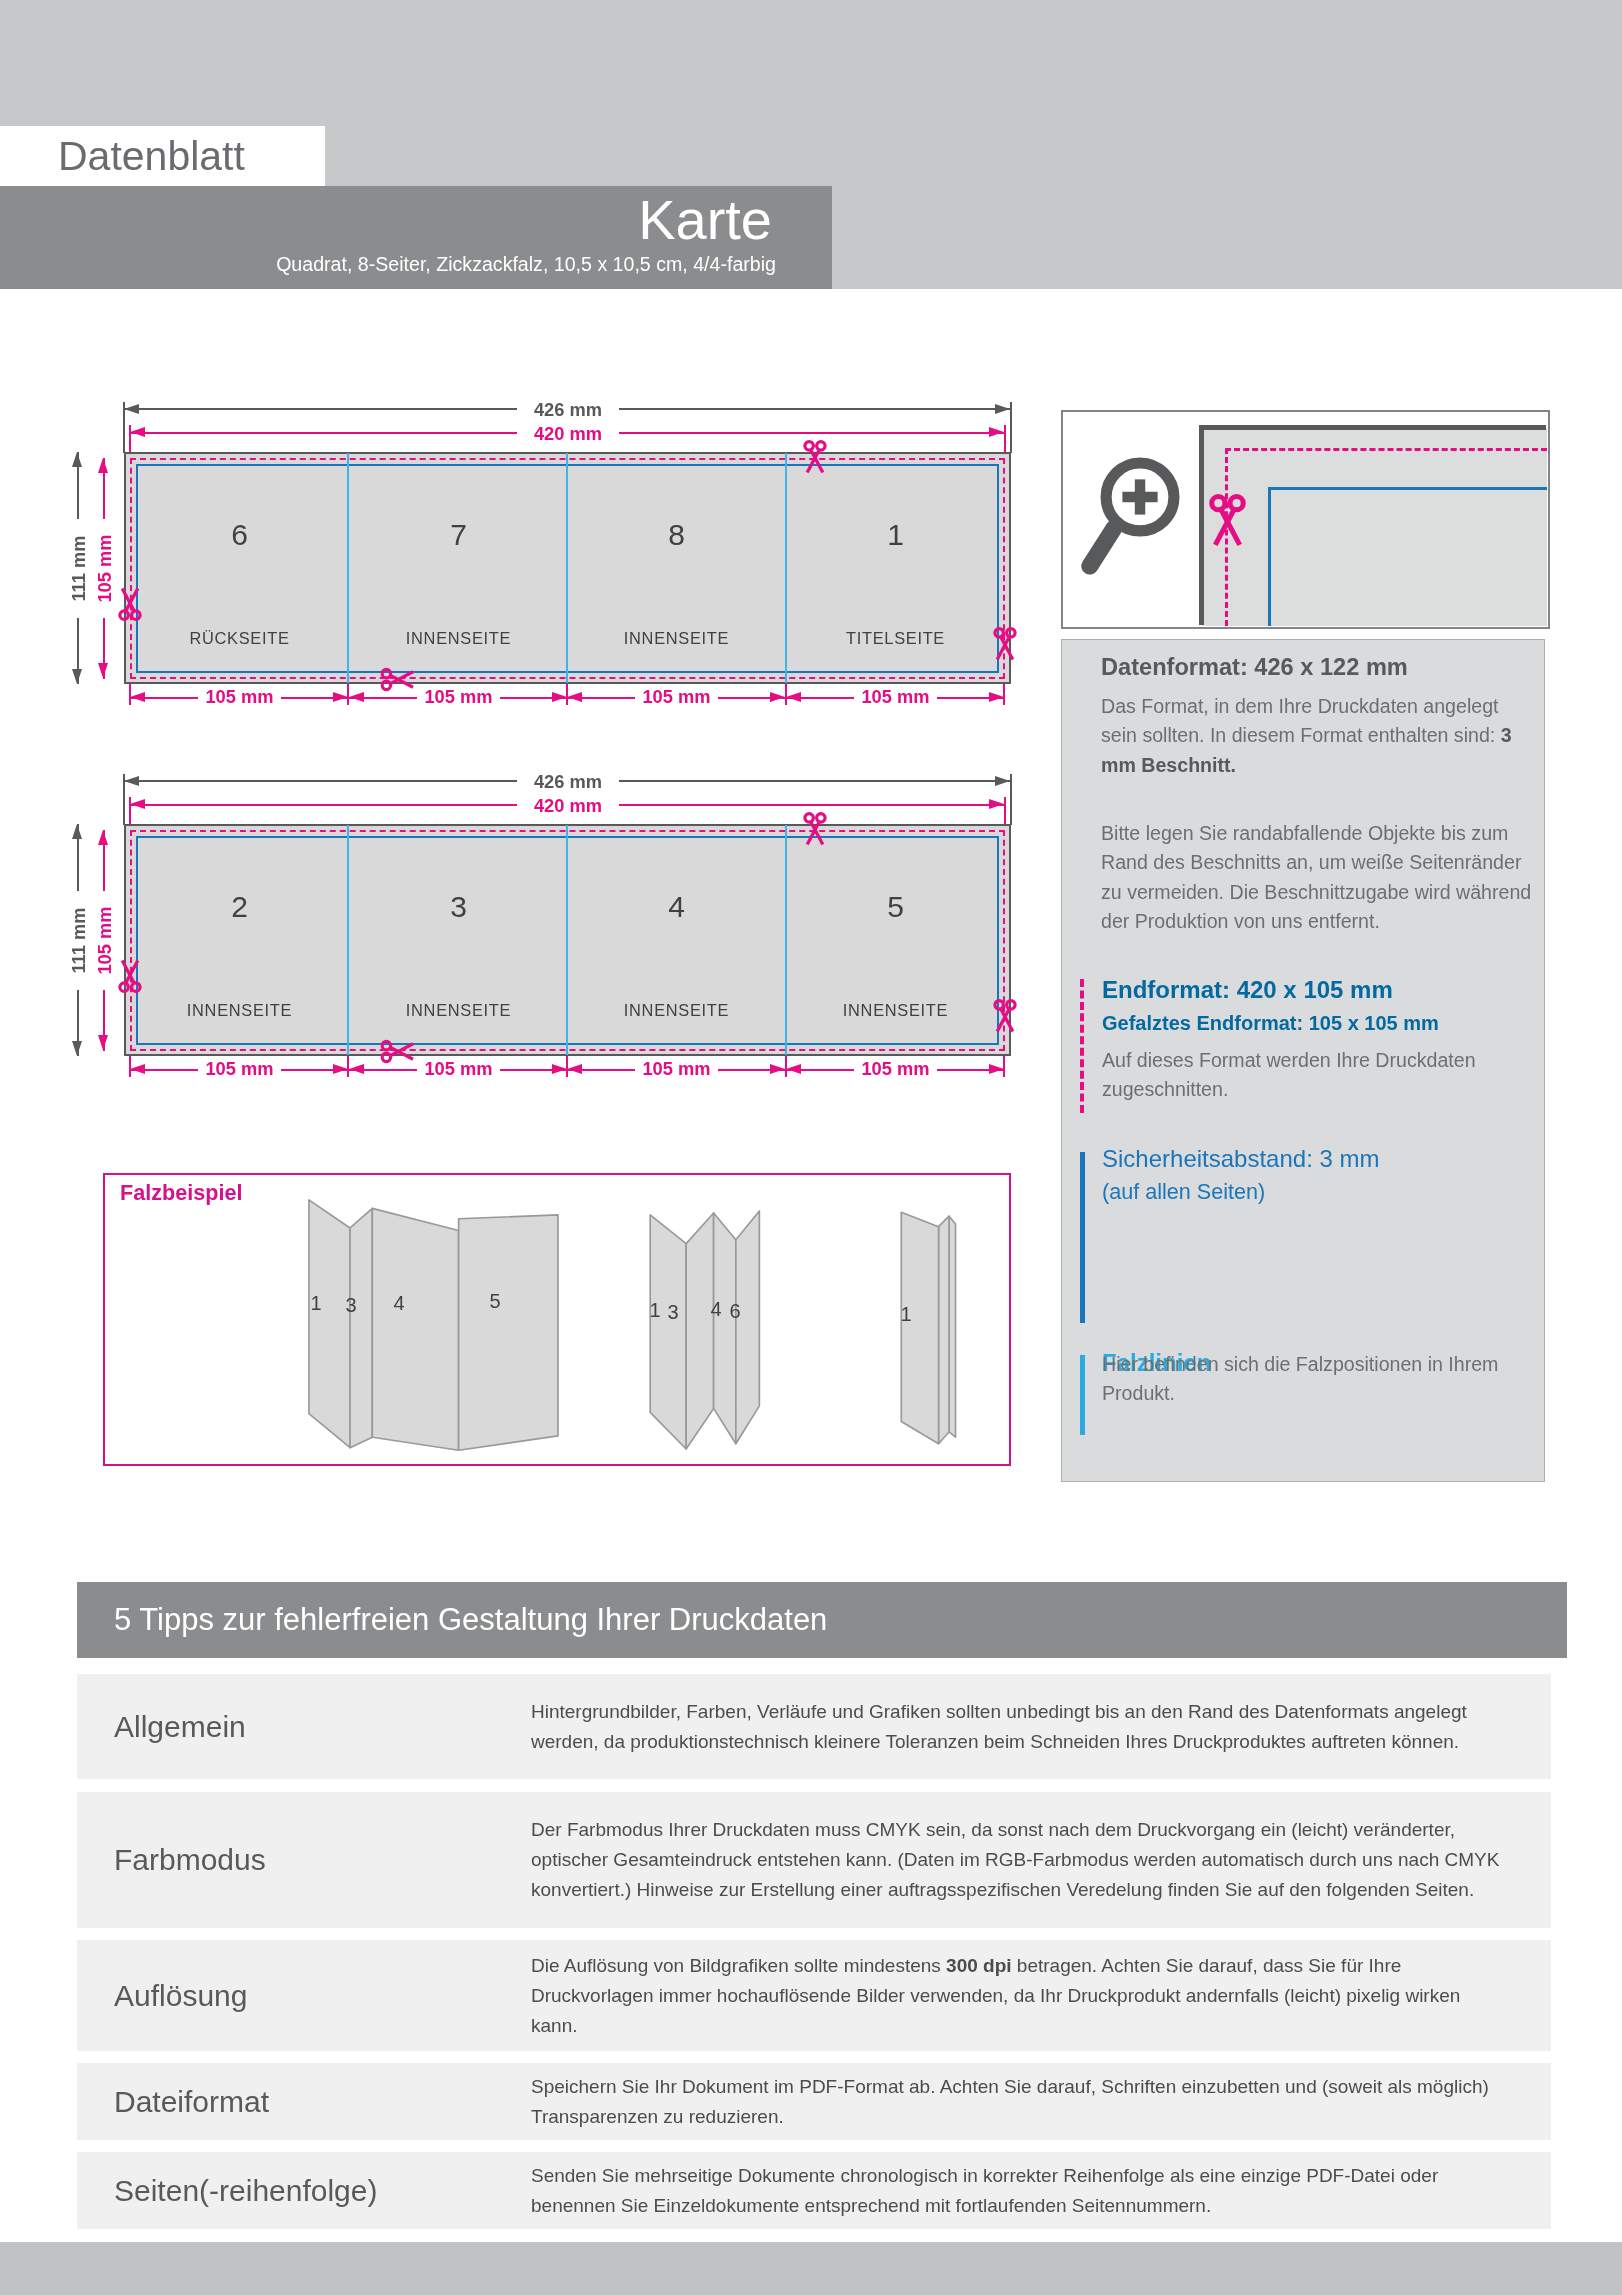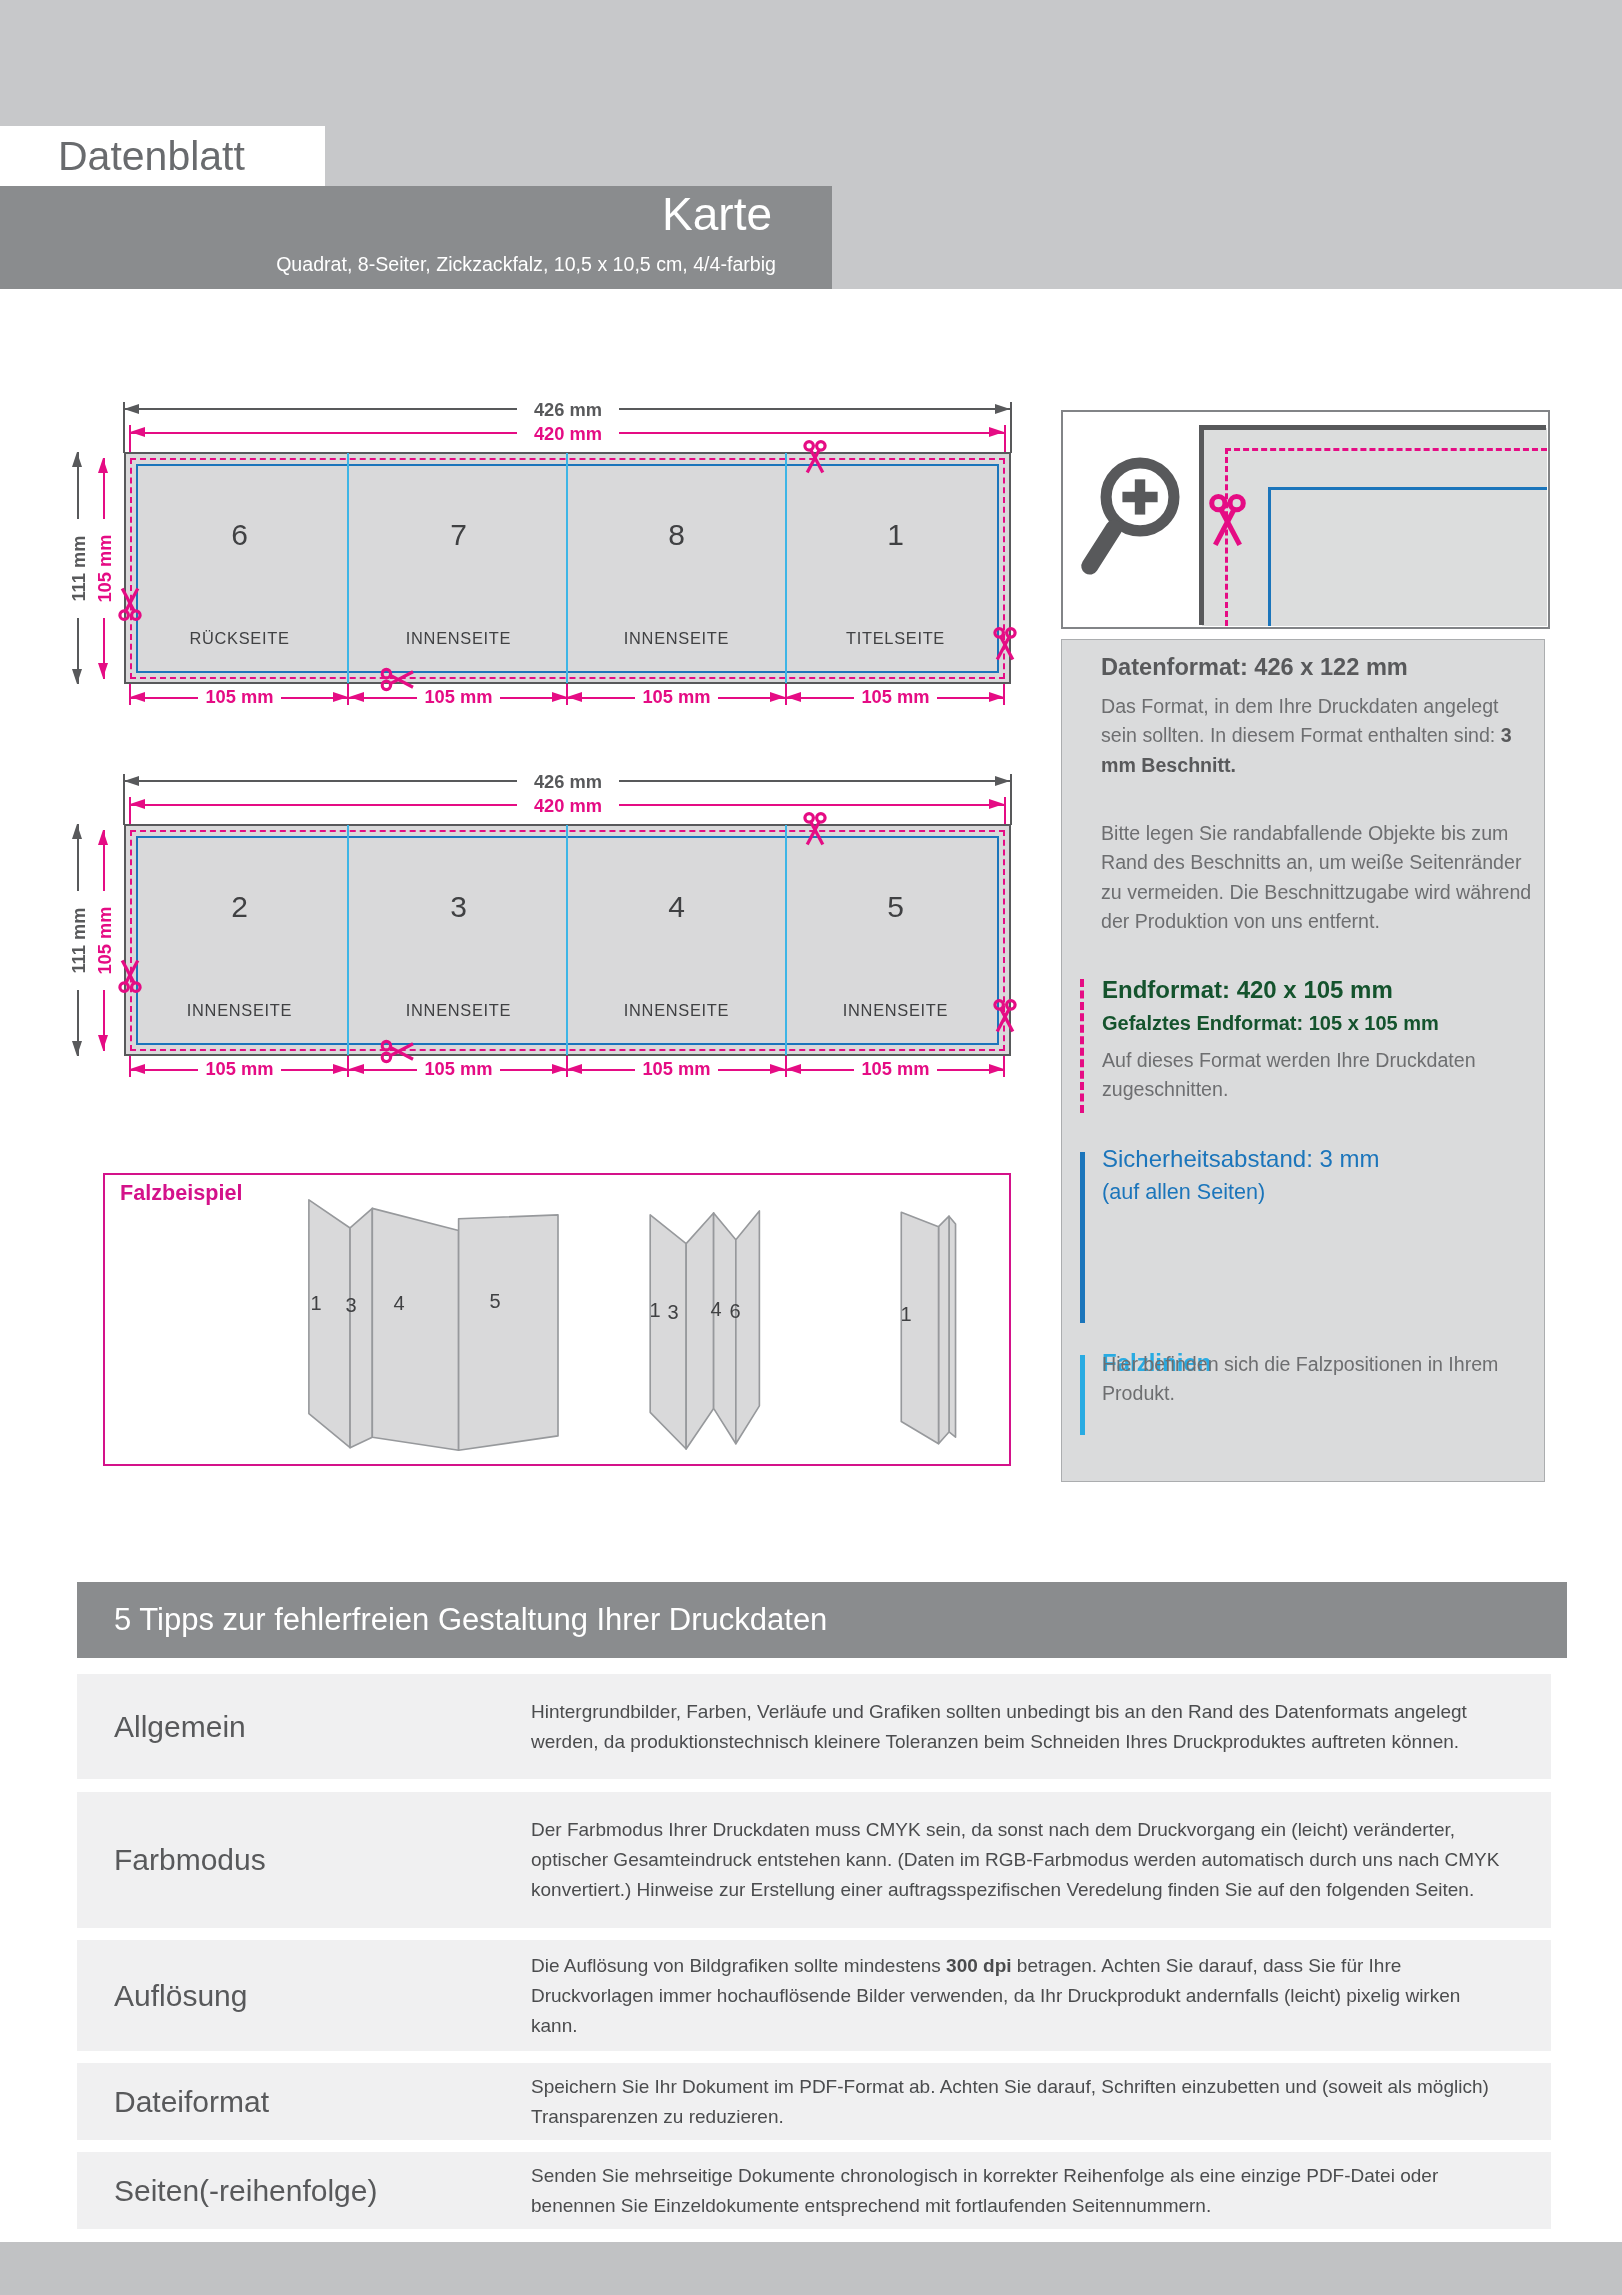--- a/index.html
+++ b/index.html
@@ -5,21 +5,21 @@
   html,body{margin:0;padding:0;background:#fff;}
   *{box-sizing:border-box;}
   .page{position:relative;width:1623px;height:2295px;background:#fff;overflow:hidden;
         font-family:"Liberation Sans",sans-serif;color:#58595b;}
   .abs{position:absolute;}
   
   .top-band{position:absolute;left:0;top:0;width:1623px;height:289px;background:#c7c8ca;}
   .doc-box{position:absolute;left:0;top:126px;width:325px;height:60px;background:#fff;}
   .doc-box span{position:absolute;left:58px;top:6.5px;font-size:41px;color:#696b6e;}
   .karte-bar{position:absolute;left:0;top:186px;width:832px;height:103px;background:#8a8c8e;}
-  .karte-title{position:absolute;right:60px;top:1.3px;font-size:46px;color:#fff;}
+  .karte-title{position:absolute;right:60px;top:1.3px;font-size:56px;color:#fff;}
   .karte-sub{position:absolute;right:56px;top:67px;font-size:19.6px;color:#fff;}
   
   .diagram{position:absolute;left:0;width:1623px;height:785px;top:0;}
   .hline{position:absolute;height:2px;}
   .vline,.vext{position:absolute;width:2px;}
   .g-bg{background:#58595b;} .m-bg{background:#e50c84;}
   .ah{position:absolute;width:0;height:0;border-style:solid;}
   .ah.l{border-width:5.9px 15.7px 5.9px 0;border-color:transparent currentColor transparent transparent;}
   .ah.r{border-width:5.9px 0 5.9px 15.7px;border-color:transparent transparent transparent currentColor;}
   .ah.u{border-width:0 5.9px 15.7px 5.9px;border-color:transparent transparent currentColor transparent;}
@@ -34,21 +34,21 @@
   .panel-num{position:absolute;top:518px;width:219px;text-align:center;font-size:30px;color:#404143;}
   .panel-cap{position:absolute;top:629px;width:219px;text-align:center;font-size:16.4px;letter-spacing:0.7px;color:#404143;}
   .dimwrap{position:absolute;top:684px;width:219px;text-align:center;font-size:18.3px;line-height:26px;}
   .dimwrap b{background:#fff;padding:0 7.9px;color:#e50c84;}
   .sc{position:absolute;}
   
   .detail-box{position:absolute;left:1061px;top:410px;width:489px;height:219px;background:#fff;border:2.6px solid #828487;}
   .info-panel{position:absolute;left:1061px;top:639px;width:484px;height:843px;background:#dadbdc;border:1.3px solid #abadaf;}
   .ip-h{position:absolute;font-size:23.6px;font-weight:700;color:#58595b;}
   .ip-p{position:absolute;font-size:19.6px;line-height:29.4px;color:#6d6e70;}
-  .mag-h{position:absolute;font-weight:700;color:#14532d;}
+  .mag-h{position:absolute;font-weight:700;color:#0369a1;}
   .blu-h{position:absolute;font-weight:400;color:#1b75bb;}
   .lblu-h{position:absolute;font-weight:700;color:#29abe2;}
   .bar-dash{position:absolute;width:0;border-left:4.6px dashed #e50c84;}
   .bar-blue{position:absolute;width:4.6px;background:#1b75bb;}
   .bar-lblue{position:absolute;width:4.6px;background:#29abe2;}
   
   .fold-box{position:absolute;left:103px;top:1173px;width:908px;height:293px;border:2px solid #d4128a;background:#fff;}
   .fold-title{position:absolute;left:120px;top:1180px;font-size:21.6px;font-weight:700;color:#d4128a;}
   .fold-num{position:absolute;width:22px;text-align:center;font-size:20px;color:#404143;}
   

